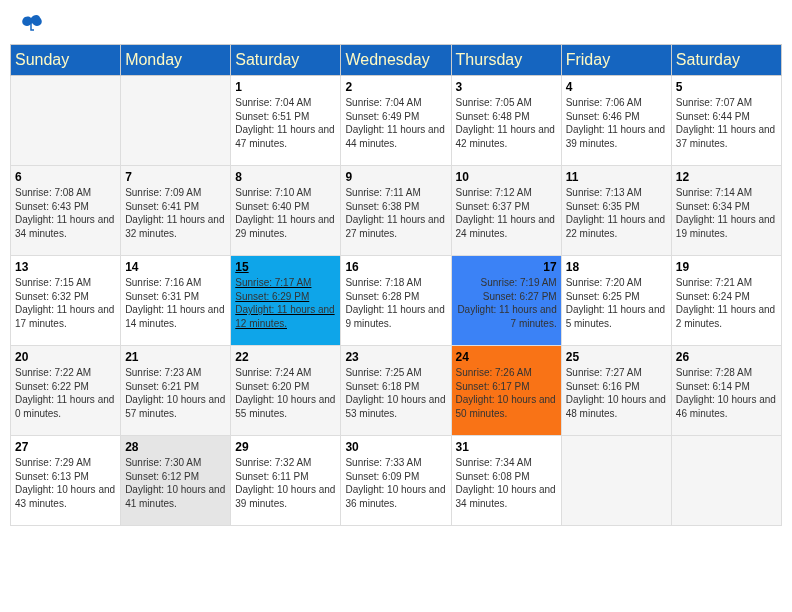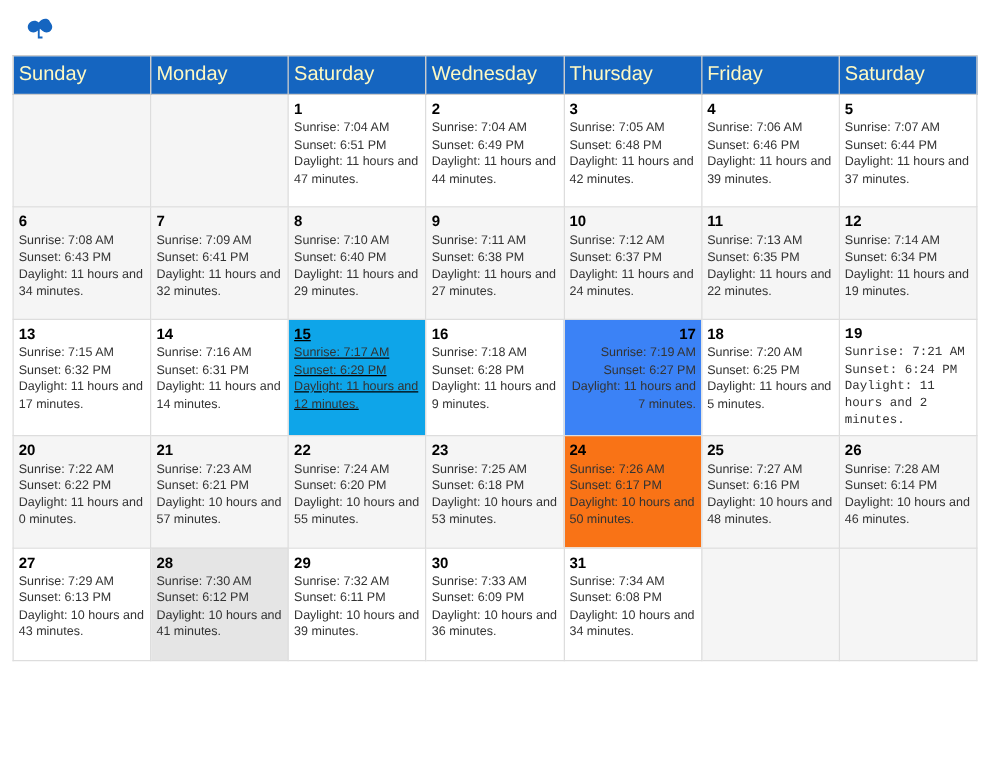--- a/index.html
+++ b/index.html
@@ -177,21 +177,21 @@
           <div class="day-info">Sunrise: 7:18 AM<br>Sunset: 6:28 PM<br>Daylight: 11 hours and 9 minutes.</div>
         </td>
         <td style="background-color: #3b82f6; text-align: right;">
           <span class="day-number">17</span>
           <div class="day-info">Sunrise: 7:19 AM<br>Sunset: 6:27 PM<br>Daylight: 11 hours and 7 minutes.</div>
         </td>
         <td style="background-color: rgb(255, 255, 255);">
           <span class="day-number">18</span>
           <div class="day-info">Sunrise: 7:20 AM<br>Sunset: 6:25 PM<br>Daylight: 11 hours and 5 minutes.</div>
         </td>
-        <td style="background-color: rgb(255, 255, 255); font-family: Liberation Mono, monospace;">
+        <td style="background-color: rgb(255, 255, 255);">
           <span class="day-number">19</span>
           <div class="day-info">Sunrise: 7:21 AM<br>Sunset: 6:24 PM<br>Daylight: 11 hours and 2 minutes.</div>
         </td>
       </tr>
       <tr>
         <td style="background-color: rgb(245, 245, 245); margin-left: 44px;">
           <span class="day-number">20</span>
           <div class="day-info">Sunrise: 7:22 AM<br>Sunset: 6:22 PM<br>Daylight: 11 hours and 0 minutes.</div>
         </td>
         <td style="background-color: rgb(245, 245, 245);">

